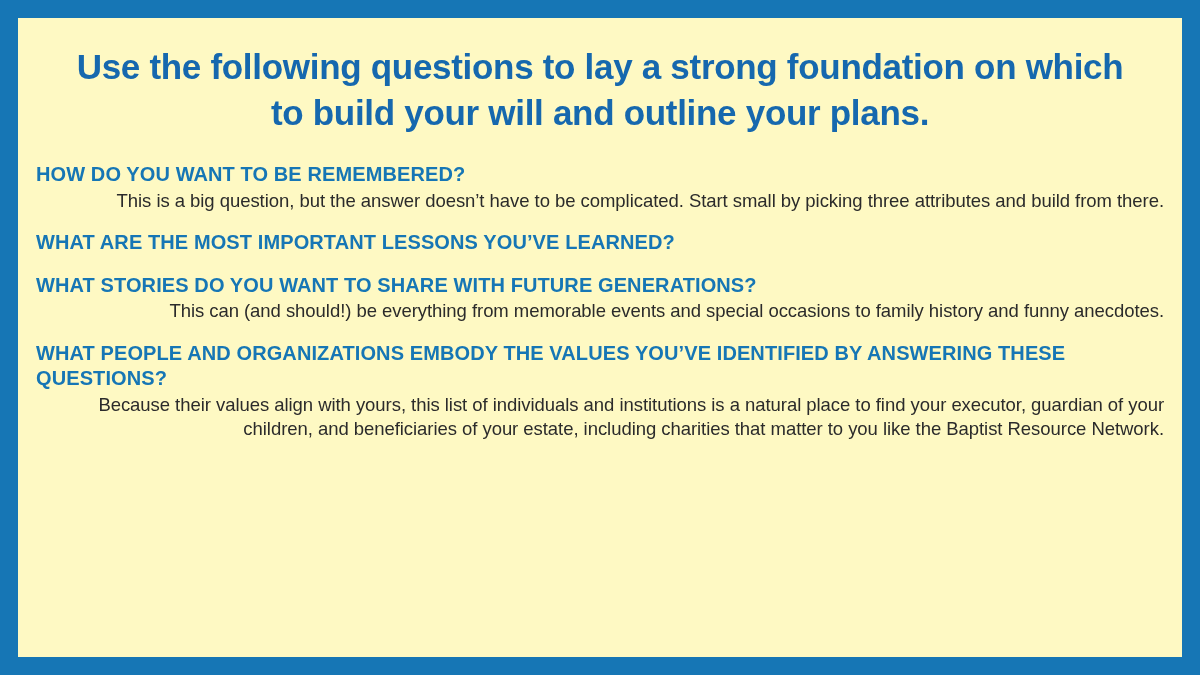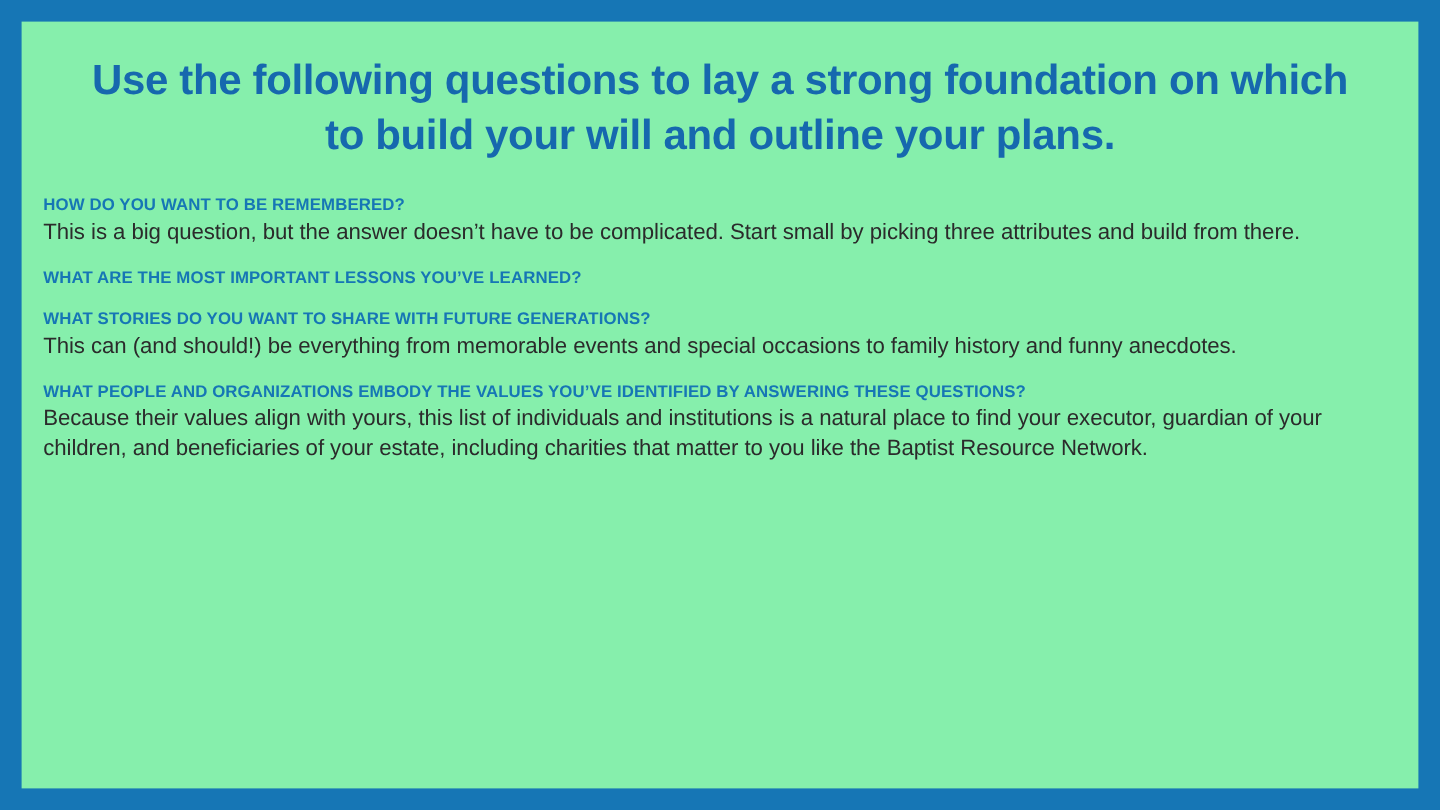--- a/index.html
+++ b/index.html
@@ -12,21 +12,21 @@
     background: #1676b5;
     font-family: "Liberation Sans", sans-serif;
     overflow: hidden;
   }
   .slide {
     position: absolute;
     left: 18px;
     top: 18px;
     width: 1164px;
     height: 639px;
-    background: #86efac;
+    background: #fef9c3;
     box-sizing: border-box;
   }
   .inner {
     position: absolute;
     left: 18px;
     top: 12px;
     right: 18px;
     bottom: 12px;
   }
   .title {
@@ -42,31 +42,32 @@
     margin-top: 26px;
   }
   .q-block {
     margin-bottom: 17px;
   }
   .q-block:last-child {
     margin-bottom: 0;
   }
   .q-head {
     color: #1676b5;
-    font-size: 14px;
+    font-size: 20px;
     font-weight: bold;
     line-height: 1.28;
     letter-spacing: 0.1px;
     margin-bottom: 1px;
   }
   .q-body {
     color: #2b2b2b;
     font-size: 18.5px;
     line-height: 1.31;
     letter-spacing: -0.05px;
+    text-align: right;
   }
 </style>
 </head>
 <body>
 
 <div class="slide">
   <div class="inner">
 
     <h1 class="title">Use the following questions to lay a strong foundation on which to build your will and outline your plans.</h1>
 

